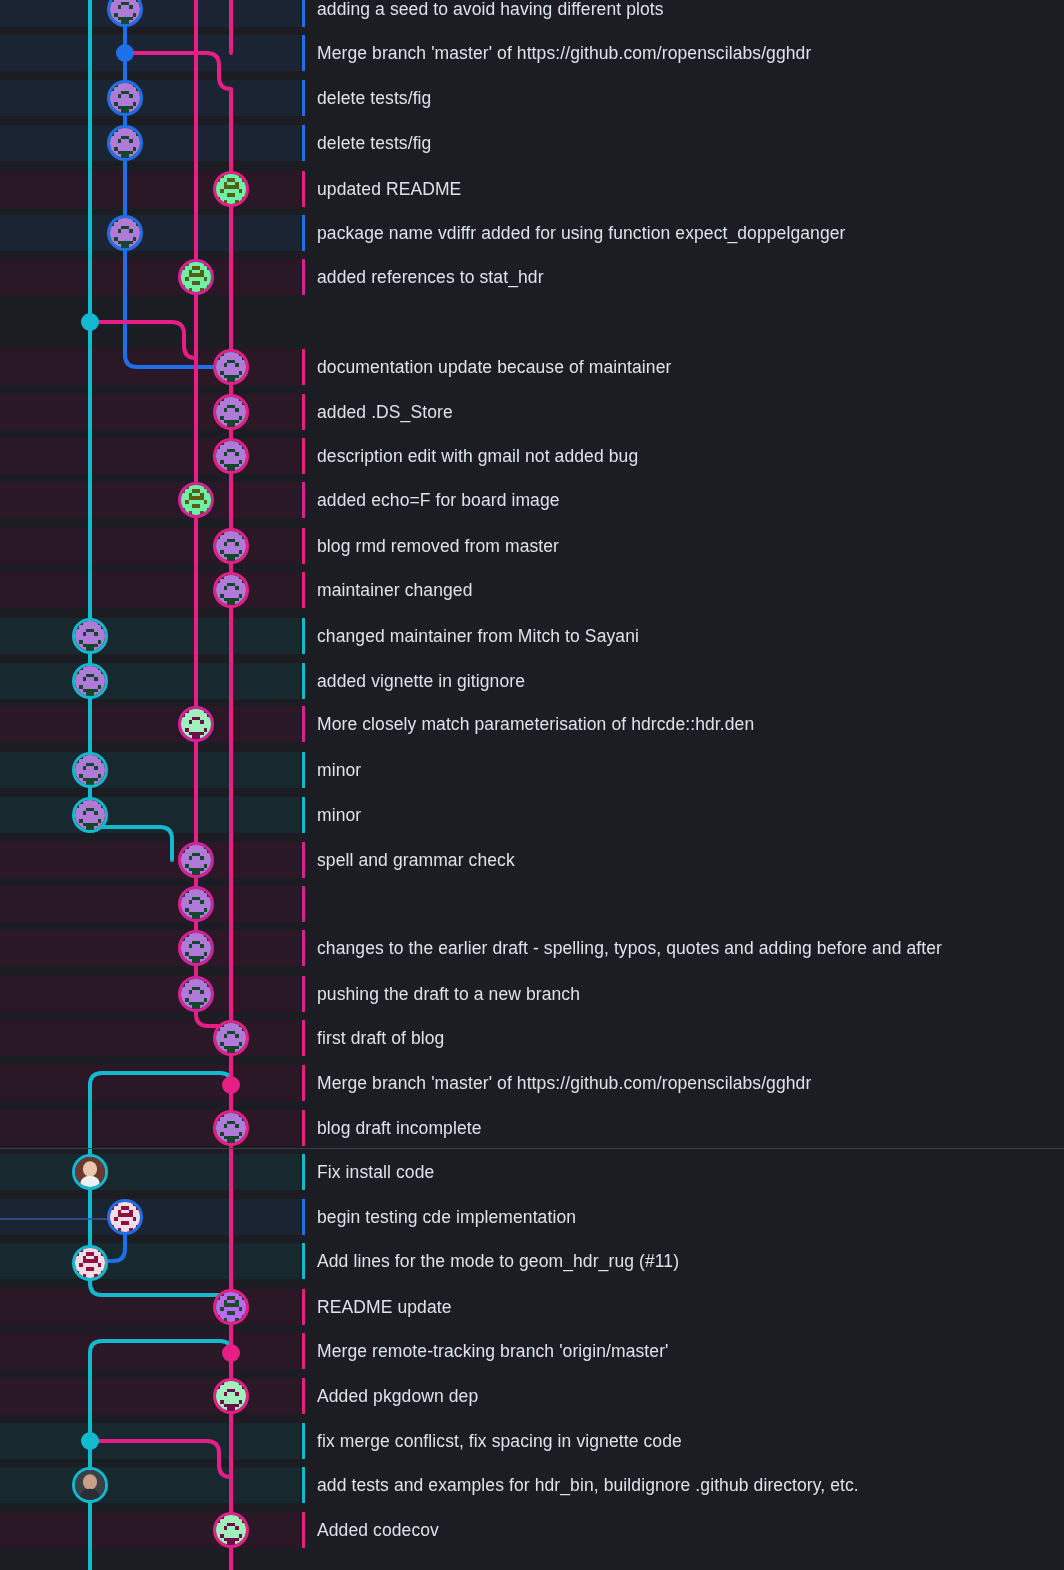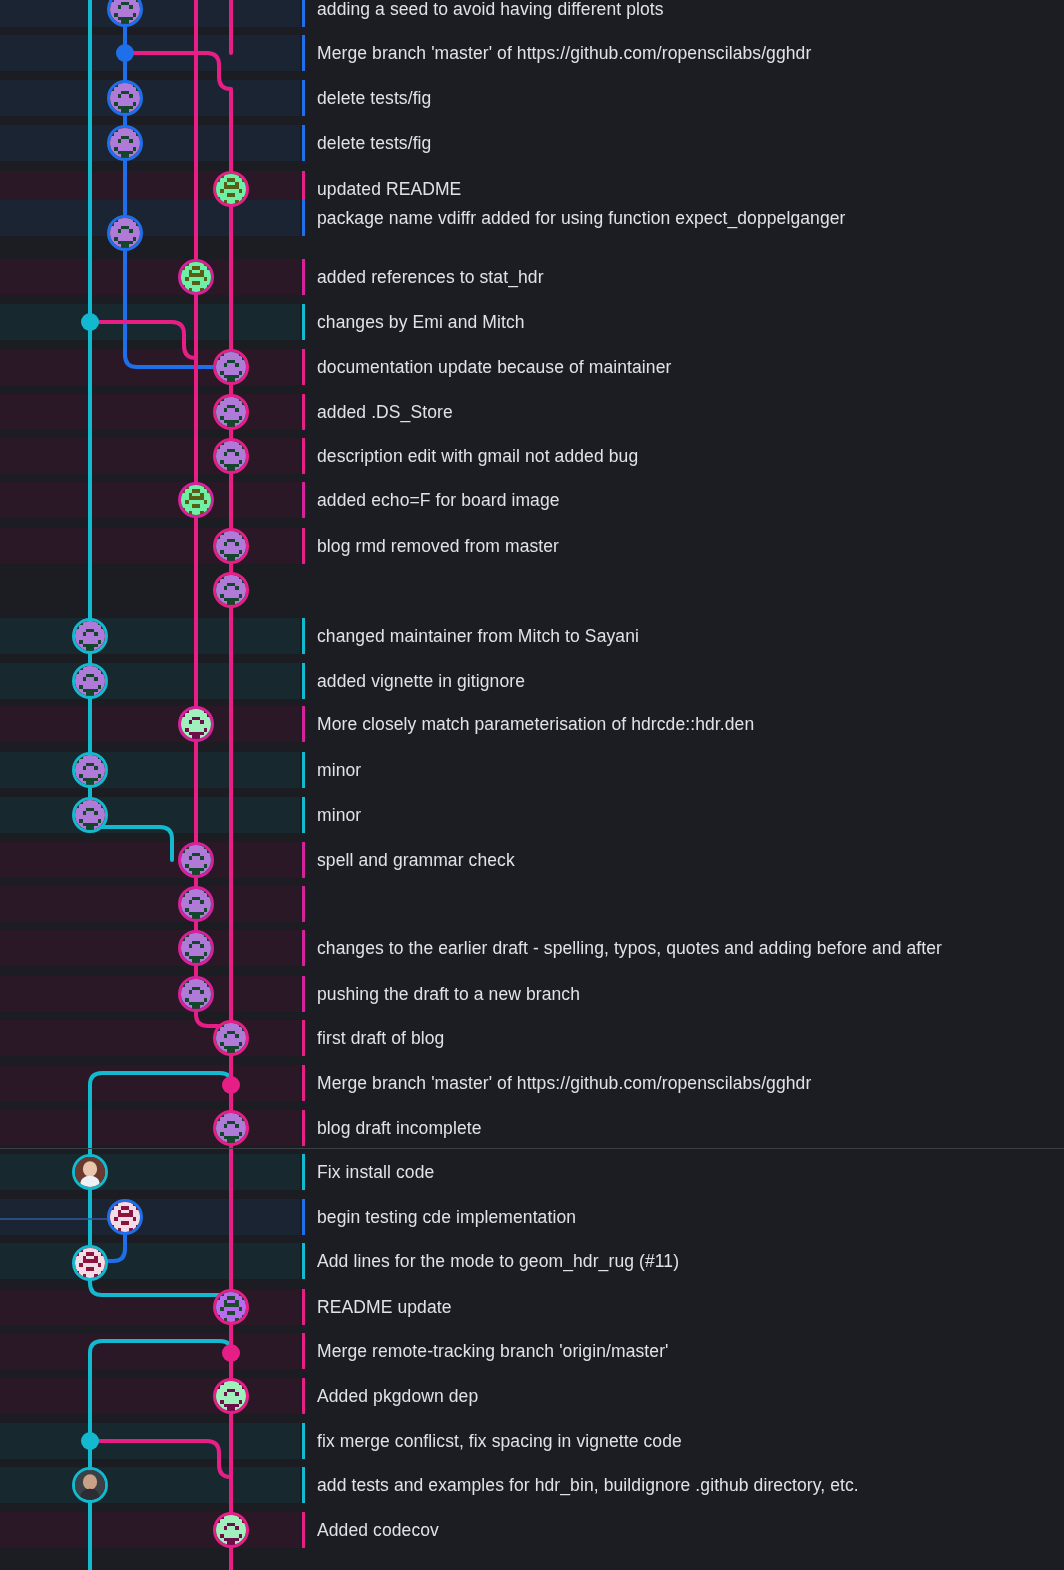--- a/index.html
+++ b/index.html
@@ -76,35 +76,30 @@
       <div class="row" style="top: 125px;">
         <div class="rowbg bg-blue"></div>
         <div class="accent ac-blue"></div>
         <div class="msg">delete tests/fig</div>
       </div>
       <div class="row" style="top: 171px;">
         <div class="rowbg bg-pink"></div>
         <div class="accent ac-pink"></div>
         <div class="msg">updated README</div>
       </div>
-      <div class="row" style="top: 200px;">
+      <div class="row" style="top: 215px;">
         <div class="rowbg bg-blue"></div>
         <div class="accent ac-blue"></div>
         <div class="msg">package name vdiffr added for using function expect_doppelganger</div>
       </div>
       <div class="row" style="top: 259px;">
         <div class="rowbg bg-pink"></div>
         <div class="accent ac-mag"></div>
         <div class="msg">added references to stat_hdr</div>
       </div>
-      <div class="row" style="top: 304px;">
-        <div class="rowbg bg-teal"></div>
-        <div class="accent ac-teal"></div>
-        <div class="msg">changes by Emi and Mitch</div>
-      </div>
       <div class="row" style="top: 349px;">
         <div class="rowbg bg-pink"></div>
         <div class="accent ac-pink"></div>
         <div class="msg">documentation update because of maintainer</div>
       </div>
       <div class="row" style="top: 394px;">
         <div class="rowbg bg-pink"></div>
         <div class="accent ac-pink"></div>
         <div class="msg">added .DS_Store</div>
       </div>
@@ -115,20 +110,25 @@
       </div>
       <div class="row" style="top: 482px;">
         <div class="rowbg bg-pink"></div>
         <div class="accent ac-mag"></div>
         <div class="msg">added echo=F for board image</div>
       </div>
       <div class="row" style="top: 528px;">
         <div class="rowbg bg-pink"></div>
         <div class="accent ac-pink"></div>
         <div class="msg">blog rmd removed from master</div>
+      </div>
+      <div class="row" style="top: 572px;">
+        <div class="rowbg bg-pink"></div>
+        <div class="accent ac-pink"></div>
+        <div class="msg">maintainer changed</div>
       </div>
       <div class="row" style="top: 618px;">
         <div class="rowbg bg-teal"></div>
         <div class="accent ac-teal"></div>
         <div class="msg">changed maintainer from Mitch to Sayani</div>
       </div>
       <div class="row" style="top: 663px;">
         <div class="rowbg bg-teal"></div>
         <div class="accent ac-teal"></div>
         <div class="msg">added vignette in gitignore</div>

